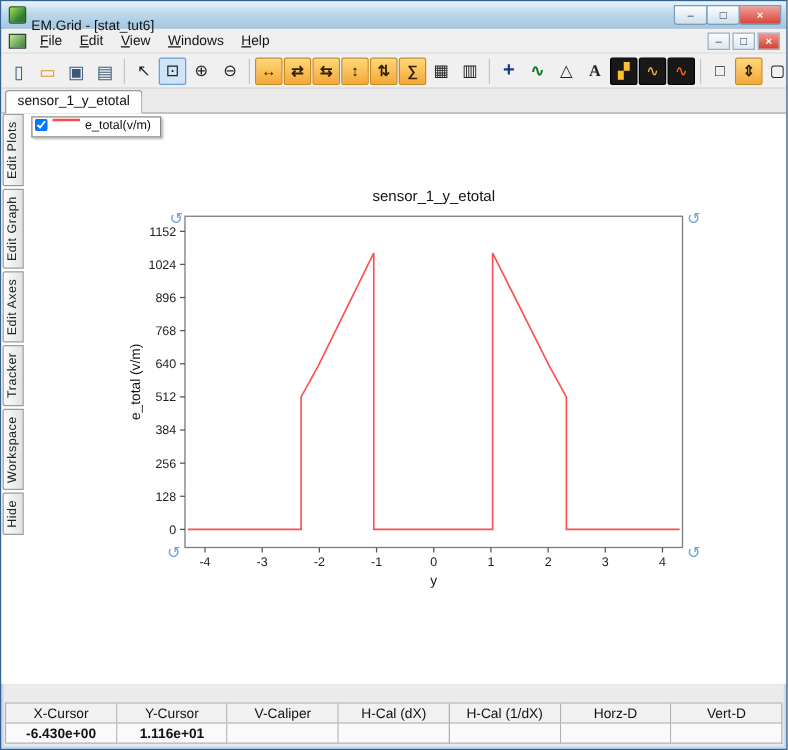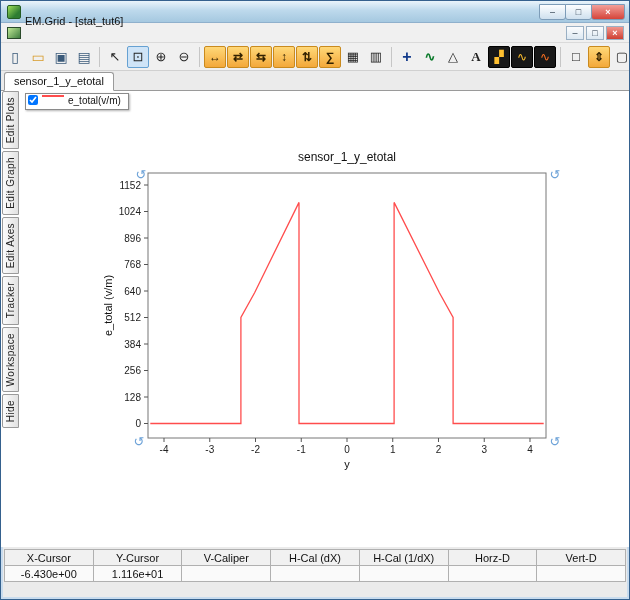--- a/index.html
+++ b/index.html
@@ -70,46 +70,47 @@
   .legend { position:absolute; left:24px; top:2px; height:17px; display:flex; 
             gap:4px; background:#fff; border:1px solid #8a8a8a; box-shadow:1px 1px 2px rgba(0,0,0,.3);
             padding:1px 7px 1px 2px; font-size:10px; color:#111; }
   .legend input { width:10px; height:10px; margin:0; }
   .legend-line { width:22px; height:2px; }
 
   .chart-wrap { position:absolute; left:99px; top:48px; width:470px; height:345px; }
   svg text { font-family:"Liberation Sans", sans-serif; }
 
   
-  .statusbar { padding:2px 3px 0; }
+  .statusbar { padding:15px 3px 0; }
   .status-table { display:grid; grid-template-columns:repeat(7,1fr); grid-auto-rows:16px;
                   border-top:1px solid #b0b0b0; border-left:1px solid #b0b0b0; background:#f4f4f4; }
   .status-cell { font-size:11px; display:flex; align-items:center; justify-content:center;
                  border-right:1px solid #b0b0b0; border-bottom:1px solid #b0b0b0;
                  color:#111; overflow:hidden; white-space:nowrap; }
   .status-cell.head { background:#f1f1f1; }
-  .status-cell.val  { background:#fafafa; }
+  .status-cell.val  { background:#fafafa;font-weight:bold; }
 </style>
 </head>
 <body>
 
 <div class="window">
 
   <div class="titlebar">
     <div class="app-icon"></div>
     <span class="title-text">EM.Grid - [stat_tut6]</span>
     <div class="win-controls">
       <div class="win-btn">–</div>
       <div class="win-btn">□</div>
       <div class="win-btn close">×</div>
     </div>
   </div>
 
   <div class="menubar">
     <div class="child-icon"></div>
+    <div class="menu-items"><span class="menu-item">File</span><span class="menu-item">Edit</span><span class="menu-item">View</span><span class="menu-item">Windows</span><span class="menu-item">Help</span></div>
     <div class="child-controls">
       <div class="child-btn">–</div>
       <div class="child-btn">□</div>
       <div class="child-btn close">×</div>
     </div>
   </div>
 
   <div class="toolbar">
     <div class="tb-icons">
         <div class="tb-btn file">▯</div>

